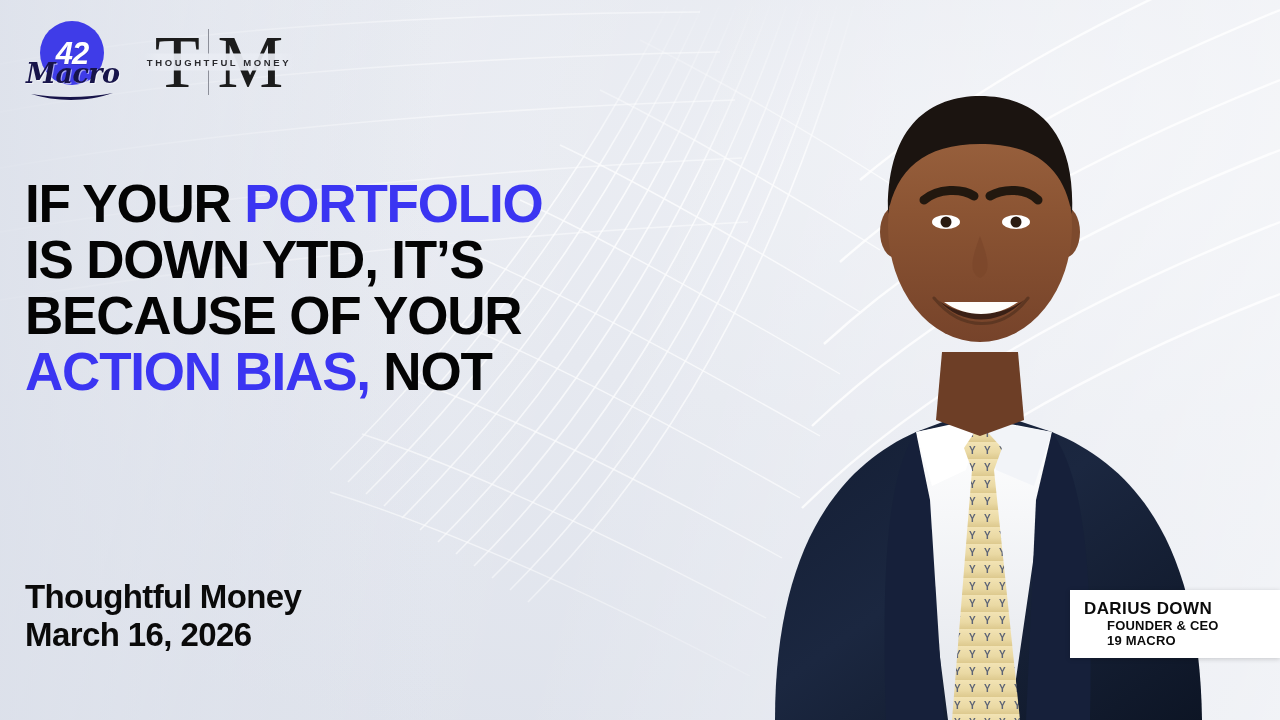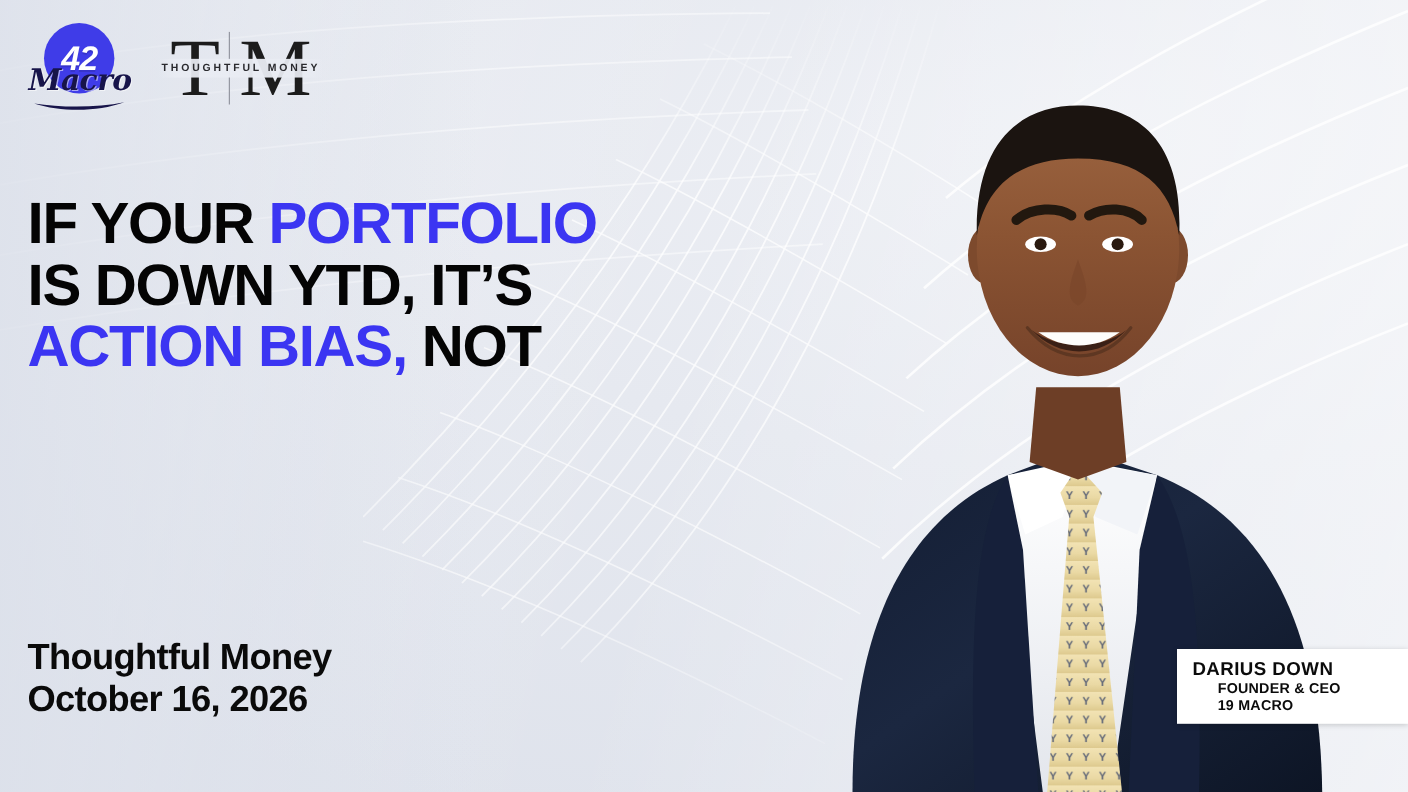--- a/index.html
+++ b/index.html
@@ -305,26 +305,27 @@
         <span>M</span>
       </div>
       <div class="tagline">THOUGHTFUL MONEY</div>
     </div>
 
   </div>
 
   <h1 class="headline">
       <span class="ln"><span>IF YOUR </span><span class="accent">PORTFOLIO</span></span>
       <span class="ln"><span>IS DOWN YTD, IT’S</span></span>
+      <span class="ln"><span>BECAUSE OF YOUR</span></span>
       <span class="ln"><span class="accent">ACTION BIAS,</span><span> NOT</span></span>
     </h1>
 
   <div class="event">
     <span class="ln">Thoughtful Money</span>
-    <span class="ln">October 16, 2026</span>
+    <span class="ln">March 16, 2026</span>
   </div>
 
   <div class="name-card">
     <div class="nm">DARIUS DOWN</div>
     <div class="rl">FOUNDER &amp; CEO</div>
     <div class="co">19 MACRO</div>
   </div>
 
 </div>
 

